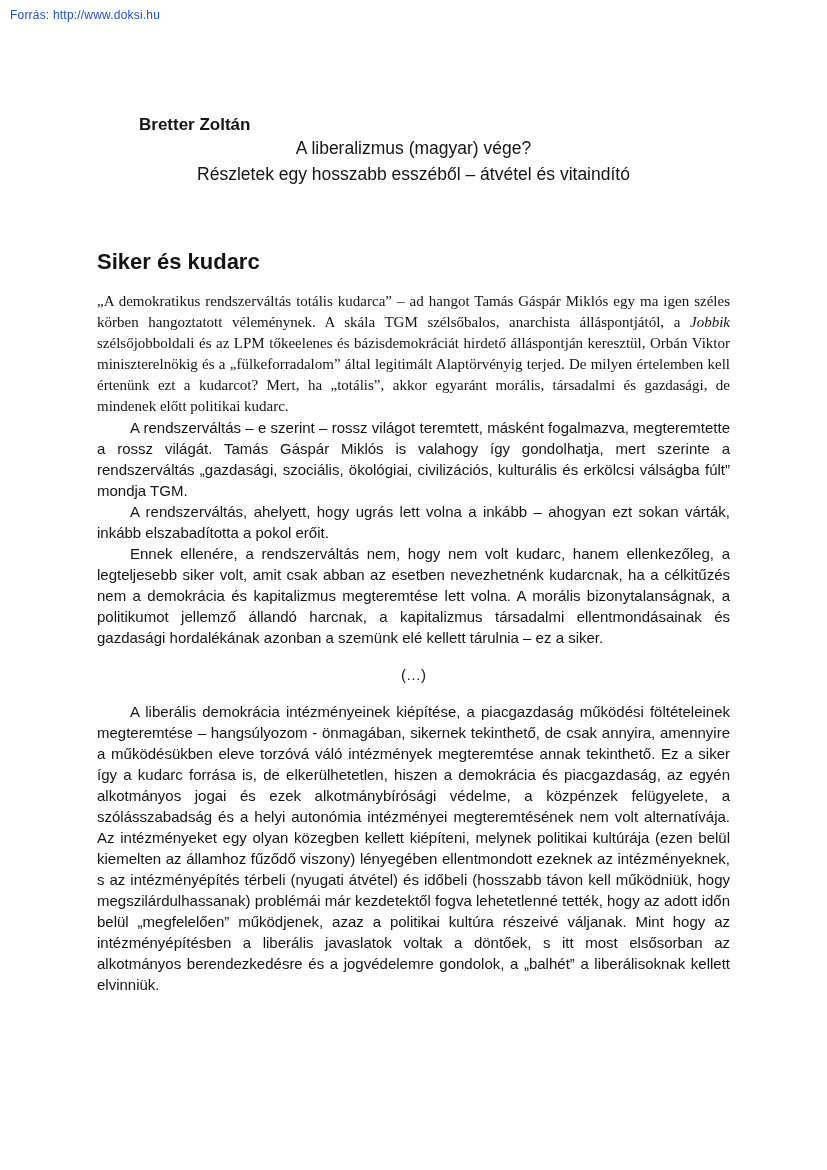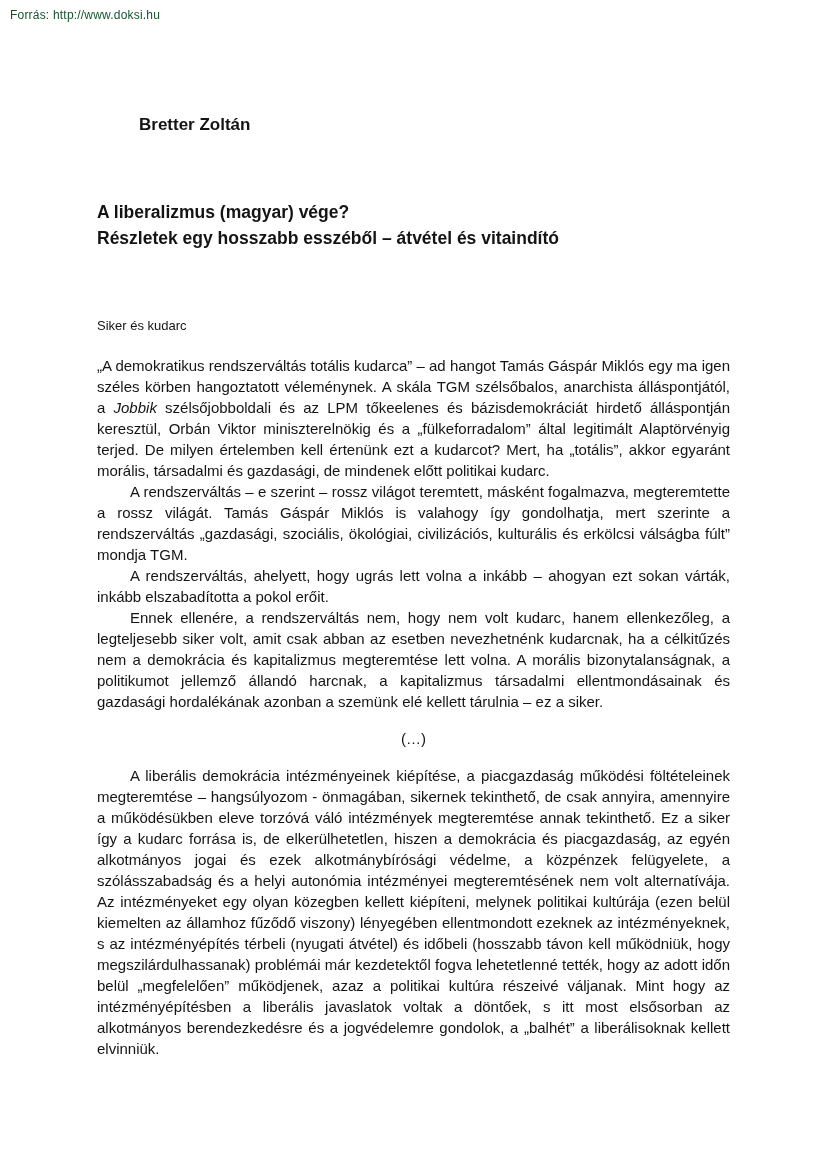--- a/index.html
+++ b/index.html
@@ -13,57 +13,58 @@
     height: 1170px;
     overflow: hidden;
     font-family: "Liberation Sans", sans-serif;
     color: #141414;
   }
   .source-line {
     position: absolute;
     top: 8px;
     left: 10px;
     font-size: 12px;
-    color: #14532d;
+    color: #1d4ed8;
     letter-spacing: 0.2px;
   }
   .content {
     position: absolute;
     left: 97px;
     top: 16px;
     width: 633px;
   }
   .author {
     margin: 98px 0 0 42px;
     font-weight: bold;
     font-size: 17px;
     line-height: 21px;
   }
   .doc-title {
-    margin-top: 64px;
-    font-weight: bold;
+    text-align: center;
+    font-weight: normal;
     font-size: 17.5px;
     line-height: 26px;
   }
   .section-heading {
     margin: 64px 0 11px 0;
-    font-weight: normal;
-    font-size: 13px;
+    font-weight: bold;
+    font-size: 22px;
     line-height: 21px;
   }
   p.para {
     margin: 0;
     font-size: 15px;
     line-height: 21px;
     text-align: justify;
     text-indent: 33px;
   }
   p.para.first {
     margin-top: 19px;
     text-indent: 0;
+    font-family: Liberation Serif, serif;
   }
   p.ellipsis {
     margin: 16px 0;
     font-size: 15px;
     line-height: 21px;
     text-align: center;
     text-indent: 0;
   }
   .italic { font-style: italic; }
 </style>

